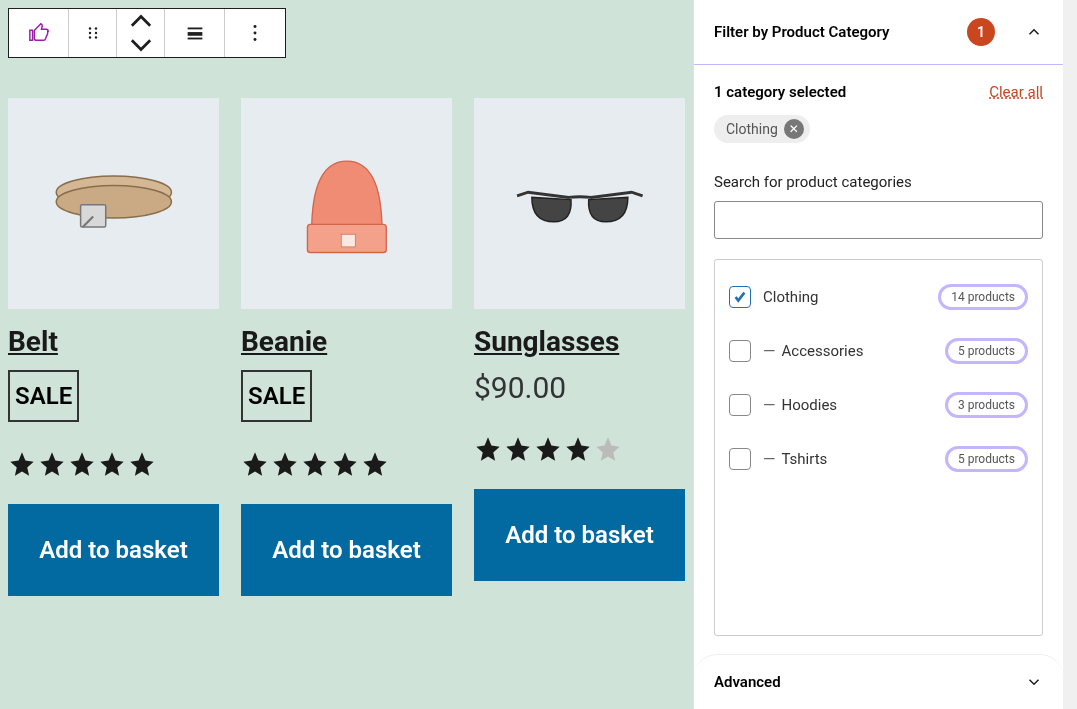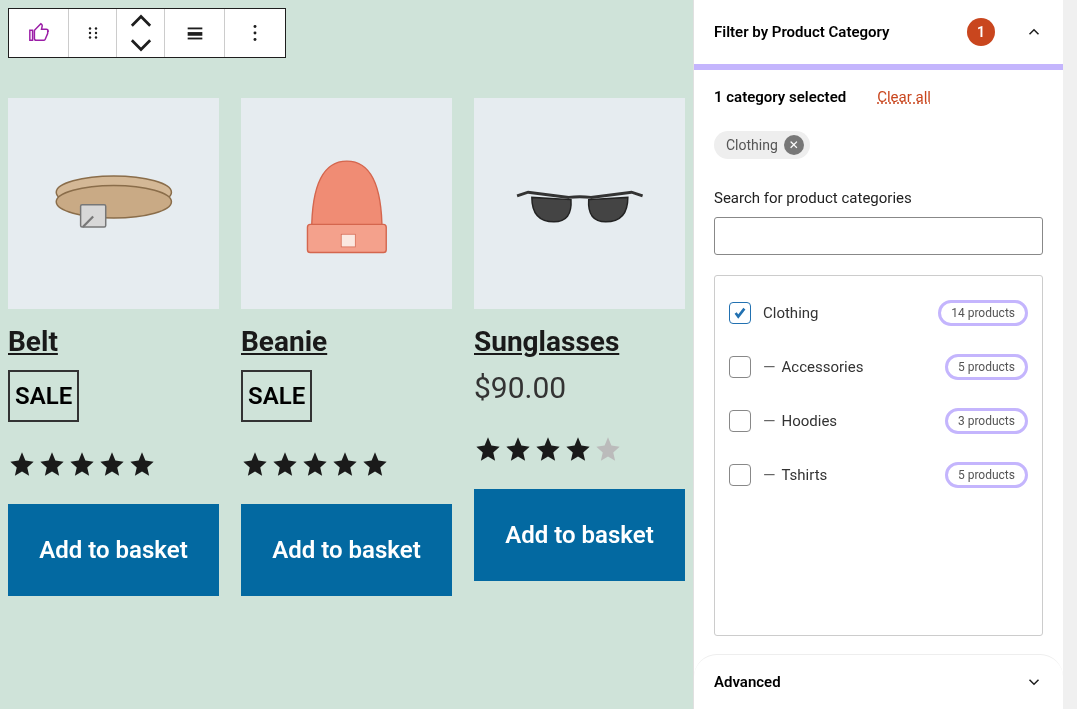--- a/index.html
+++ b/index.html
@@ -102,37 +102,37 @@
     border-left: 1px solid #e0e0e0;
     background: #fff;
     display: flex;
     flex-direction: column;
     overflow: hidden;
   }
   .panel-header {
     display: flex;
     align-items: center;
     padding: 18px 20px;
-    border-bottom: 6px solid #c4b5fd;
+    border-bottom: 1px solid #c4b5fd;
     cursor: pointer;
   }
   .panel-header.adv { border-top: 1px solid #eee; border-bottom:none;border-radius:23px;}
   .panel-title { font-weight: 600; font-size: 15px; flex: 1; }
   .count-badge {
     width: 28px; height: 28px;
     border-radius: 50%;
     background: #c9461e;
     color: #fff;
     display:flex; align-items:center; justify-content:center;
     font-size: 14px; font-weight:600;
     margin-right: 30px;
   }
   .chev { width:18px; height:18px; stroke:#1e1e1e; stroke-width:2; fill:none; }
   .panel-body { padding: 18px 20px; flex:1; overflow: hidden; display:flex; flex-direction:column;}
-  .selected-row { display:flex; align-items:center; gap:31px; margin-bottom:25px;}
+  .selected-row { display:flex; align-items:center; gap:31px; margin-bottom:14px;justify-content:space-between;}
   .selected-text { font-weight:600; font-size:15px; }
   .clear-all { color:#c9461e; text-decoration: underline dotted; font-size:15px; cursor:pointer;}
   .chip {
     display:inline-flex; align-items:center;
     background:#eee; border-radius: 16px;
     padding: 4px 6px 4px 12px;
     font-size: 14px; color:#555;
     gap:6px;
     margin-bottom: 30px;
     width: fit-content;

